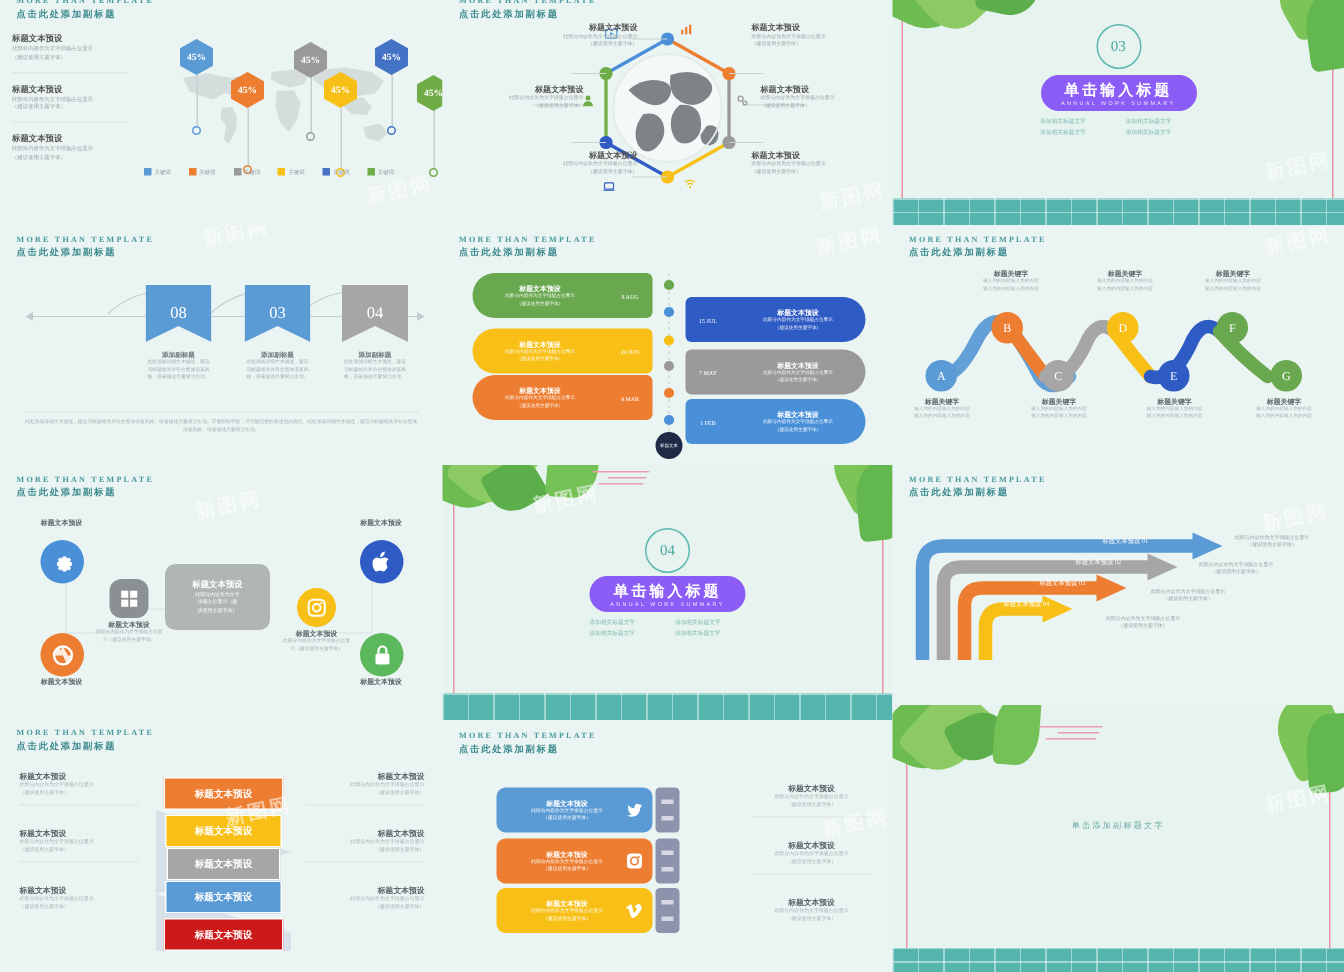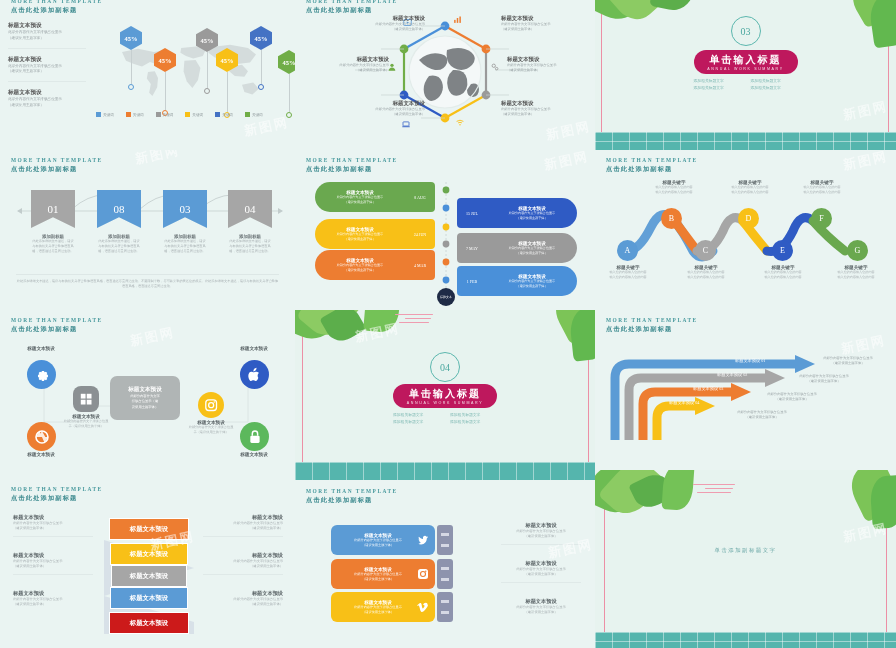--- a/index.html
+++ b/index.html
@@ -52,21 +52,21 @@
   
   .cov { background:#e7f3ef; }
   .cov .rail { position:absolute; top:0; bottom:0; width:1.4px; background:#ec8fa5; }
   .cov .tiles { position:absolute; left:0; right:0; bottom:0; height:18px; background:#55b5ad; }
   .cov .tiles::before { content:""; position:absolute; inset:0;
       background-image:repeating-linear-gradient(to right, rgba(255,255,255,.45) 0 1px, transparent 1px 17px),
                        repeating-linear-gradient(to bottom, rgba(255,255,255,.45) 0 1px, transparent 1px 9px); }
   .cov .num { position:absolute; border:1.6px solid #5cb7ae; color:#4aa79f;
       border-radius:50%; width:30px; height:30px; display:flex; align-items:center; justify-content:center;
       font-size:10px; font-family:"Liberation Serif",serif; }
-  .cov .pill { position:absolute; background:#be185d; border-radius:30px; color:#fff;
+  .cov .pill { position:absolute; background:#8b5cf6; border-radius:30px; color:#fff;
       display:flex; flex-direction:column; align-items:center; justify-content:center; }
   .cov .pill .m { font-size:10px; font-weight:700; font-family:"Liberation Serif",serif; letter-spacing:2px; }
   .cov .pill .s { font-size:3.6px; letter-spacing:1.6px; opacity:.85; }
   .cov .subs { position:absolute; display:grid; grid-template-columns:1fr 1fr; gap:2px 10px; }
   .cov .subs span { font-size:3.8px; color:#7fb9b4; font-family:"Liberation Serif",serif; }
   .leaf { position:absolute; border-radius:50% 12% 50% 12%; }
 
   
   .rb { position:absolute; width:44px; }
   .rb .flag { height:38px; display:flex; align-items:center; justify-content:center;
@@ -364,29 +364,20 @@
     </div>
     <svg style="position:absolute;left:0;top:25px;width:295px;height:50px" viewBox="0 0 295 50">
       <path d="M72 34 q32 -28 64 0" fill="none" stroke="#c2cccc" stroke-width=".8"></path>
       <path d="M140 34 q32 -28 64 0" fill="none" stroke="#c2cccc" stroke-width=".8"></path>
       <path d="M200 34 q32 -28 64 0" fill="none" stroke="#c2cccc" stroke-width=".8"></path>
       <line x1="18" y1="36" x2="282" y2="36" stroke="#c2cccc" stroke-width=".7"></line>
       <path d="M22 33 l-5 3 l5 3z" fill="#c2cccc"></path>
         <path d="M278 33 l5 3 l-5 3z" fill="#c2cccc"></path>
     </svg>
 
-    <div class="rb" style="left:31px;top:40px">
-      <div class="flag" style="background:#a6a6a6">
-          <span>01</span>
-        </div>
-      <div class="cap">
-          <div class="t">添加副标题</div>
-        <div class="b">此处添加详细文本描述，建议与标题相关并符合整体语言风格，语言描述尽量简洁生动。</div>
-        </div>
-    </div>
     <div class="rb" style="left:97px;top:40px">
       <div class="flag" style="background:#5b9bd5">
           <span>08</span>
         </div>
       <div class="cap">
           <div class="t">添加副标题</div>
         <div class="b">此处添加详细文本描述，建议与标题相关并符合整体语言风格，语言描述尽量简洁生动。</div>
         </div>
     </div>
     <div class="rb" style="left:163px;top:40px">

